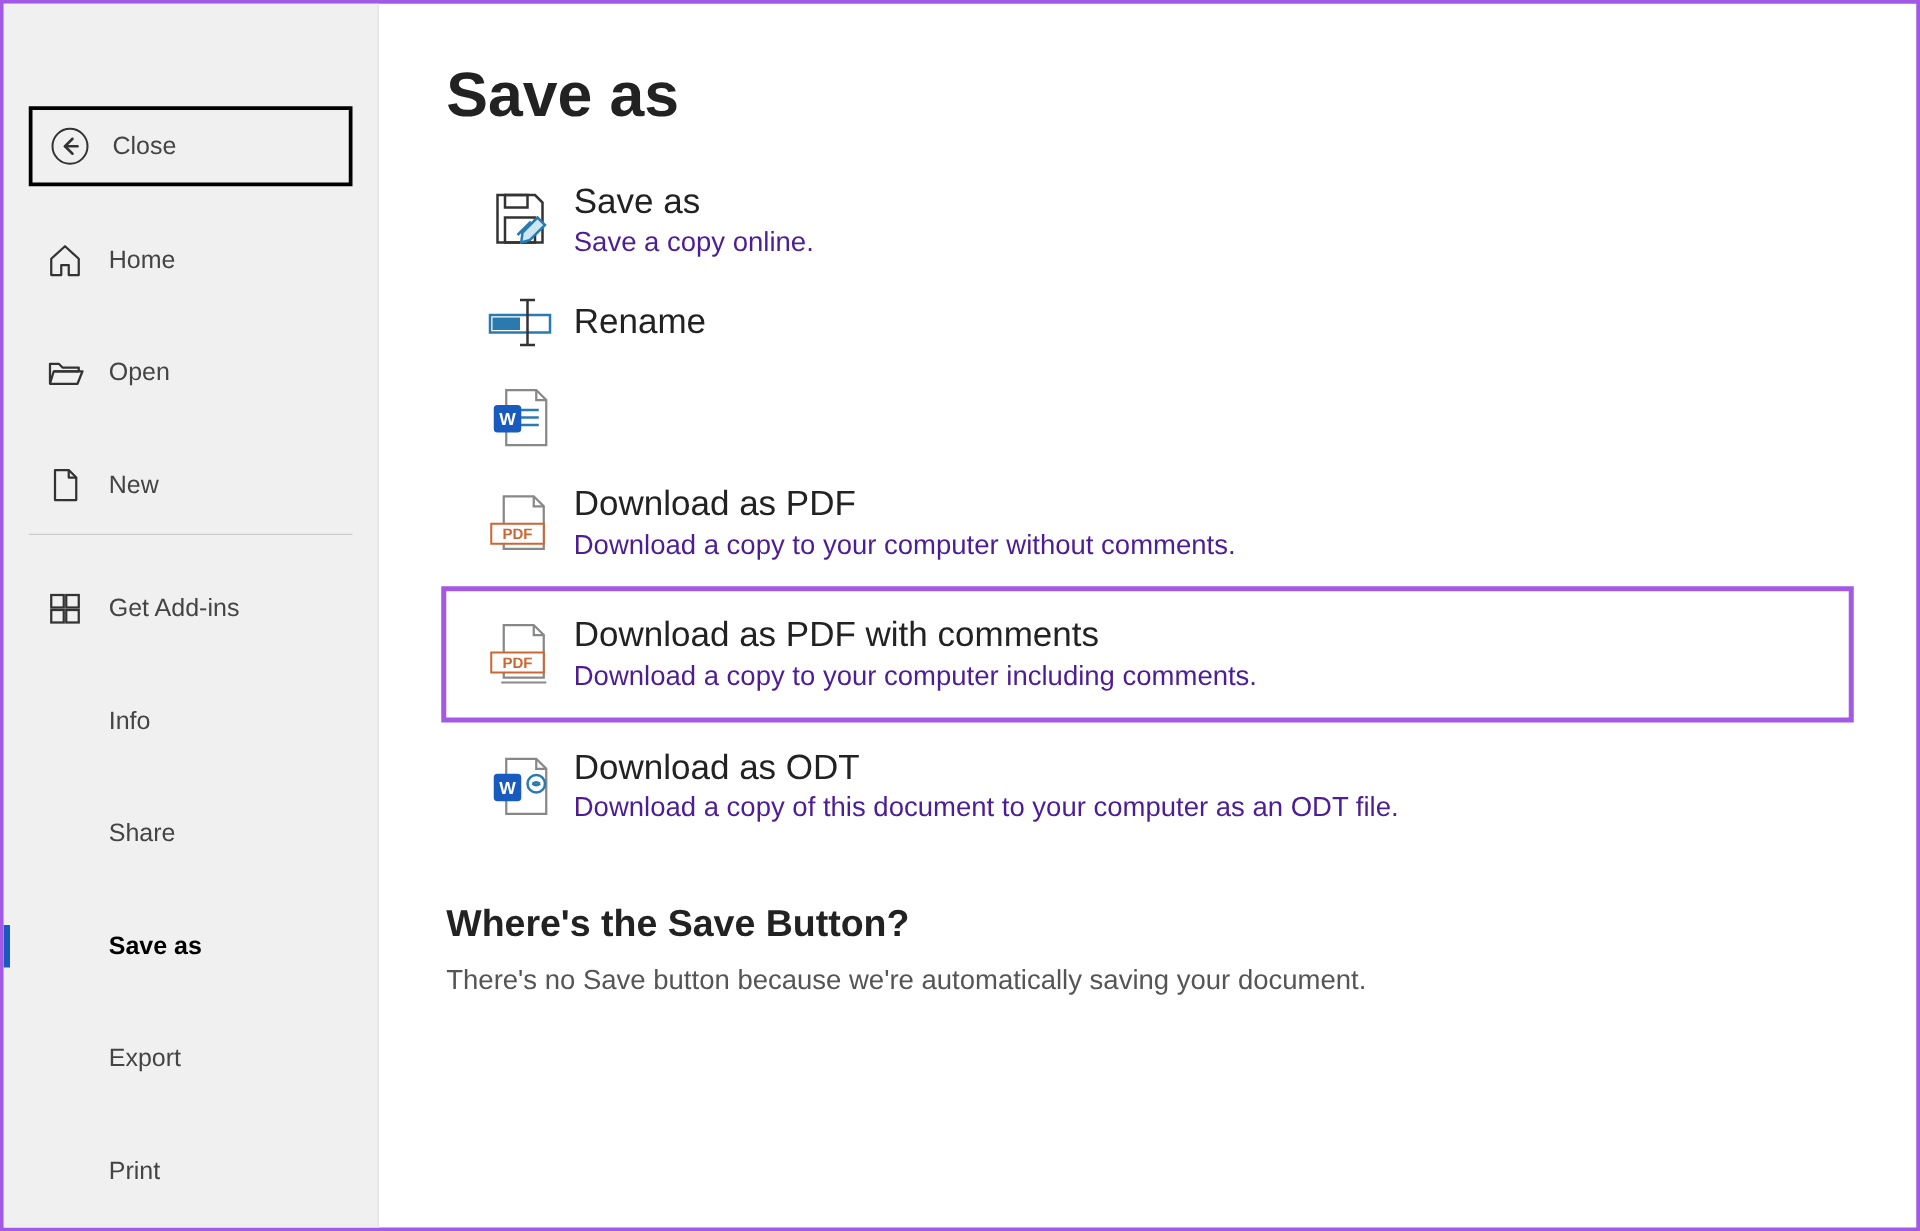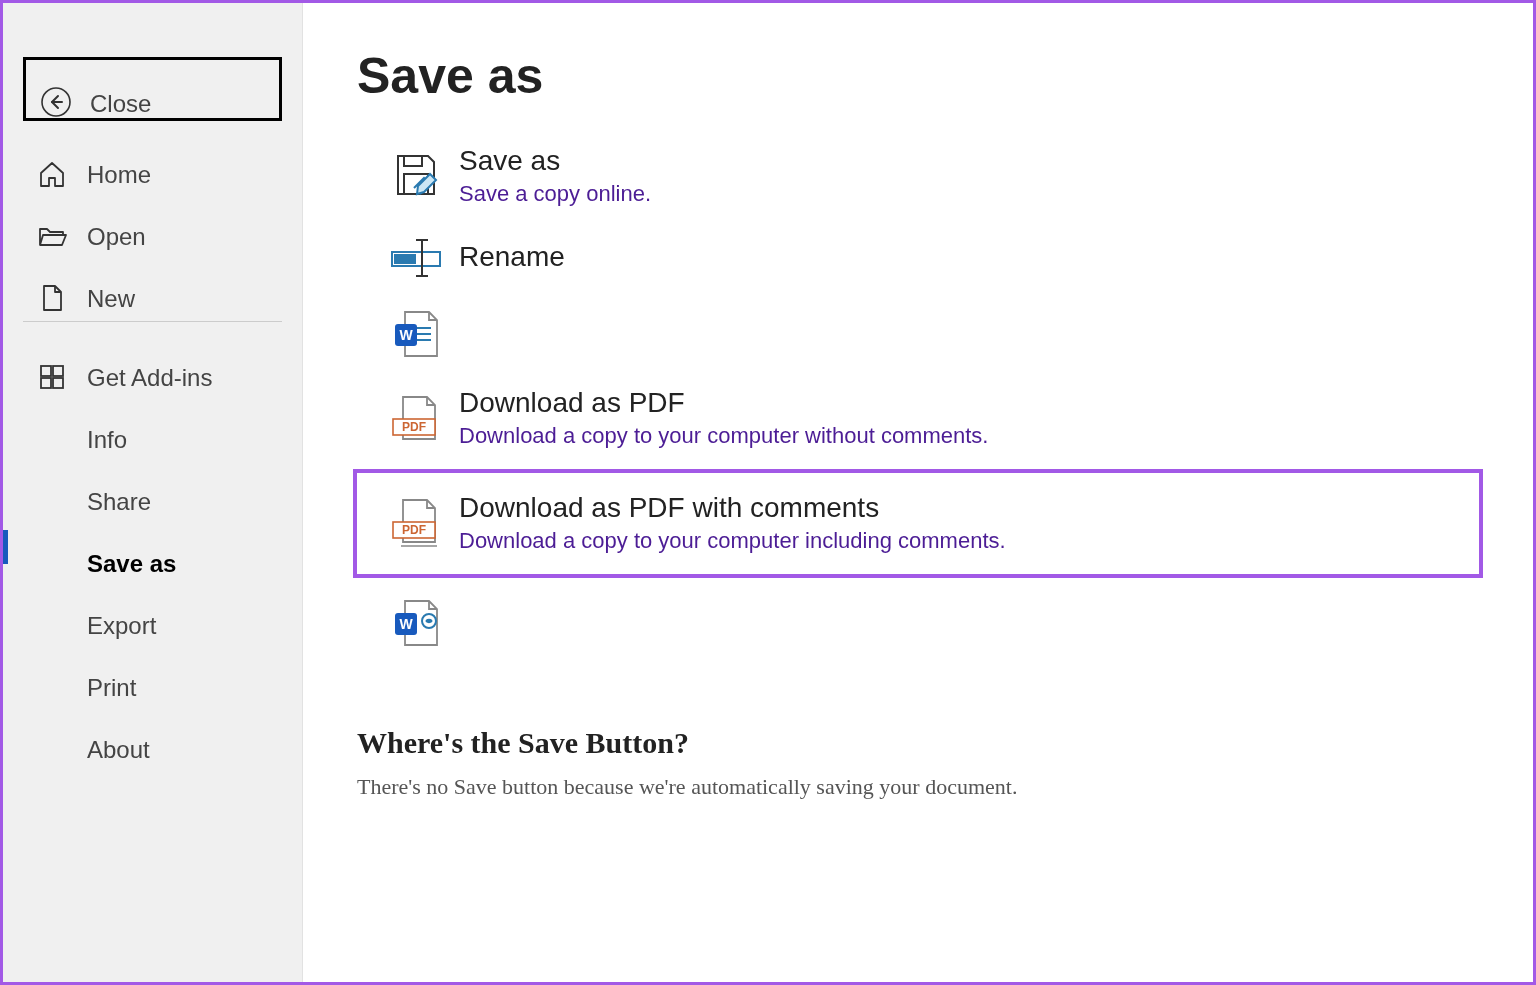--- a/index.html
+++ b/index.html
@@ -20,26 +20,27 @@
   .sidebar {
     width: 300px;
     background: #f0f0f0;
     border-right: 1px solid #e2e2e2;
     padding-top: 54px;
     padding-left: 20px;
     padding-right: 20px;
   }
   .nav-item {
     display: flex;
-    align-items: flex-end;
+    align-items: center;
     height: 62px;
     padding-left: 14px;
-    font-size: 24px;
+    font-size: 20px;
     color: #444;
     cursor: pointer;
+    margin-top: 28px;
   }
   .nav-item.close-item {
     border: 3px solid #000;
     height: 64px;
     margin-bottom: 6px;
   }
   .nav-icon {
     width: 50px;
     display: flex;
     align-items: center;
@@ -102,22 +103,21 @@
     color: #222;
     line-height: 1.2;
     margin-bottom: 2px;
   }
   .opt-desc {
     font-size: 22px;
     color: #4c1d95;
     line-height: 1.3;
   }
   .footer-section {
-    margin-top: 64px;
-    font-family: Liberation Serif, serif;
+    margin-top: 49px;
   }
   .footer-title {
     font-size: 30px;
     font-weight: 700;
     color: #222;
     margin-bottom: 14px;
   }
   .footer-desc {
     font-size: 22px;
     color: #555;
@@ -299,20 +299,24 @@
         <svg width="50" height="52" viewBox="0 0 50 52">
           <path d="M14 4 L38 4 L46 12 L46 48 L14 48 Z" fill="#fff" stroke="#888" stroke-width="1.8"></path>
           <path d="M38 4 L38 12 L46 12" fill="none" stroke="#888" stroke-width="1.8"></path>
           <rect x="4" y="16" width="22" height="22" rx="3" fill="#185abd"></rect>
           <text x="15" y="32" font-family="Segoe UI, Arial" font-size="14" font-weight="700" fill="#fff" text-anchor="middle">W</text>
           <circle cx="38" cy="24" r="7" fill="none" stroke="#2a7ab0" stroke-width="2"></circle>
           <path d="M35 24 A5 5 0 0 1 41 24" fill="none" stroke="#2a7ab0" stroke-width="2"></path>
           <path d="M41 24 A5 5 0 0 1 35 24" fill="none" stroke="#2a7ab0" stroke-width="2"></path>
         </svg>
       </span>
+      <div class="opt-text">
+        <div class="opt-title">Download as ODT</div>
+        <div class="opt-desc">Download a copy of this document to your computer as an ODT file.</div>
+      </div>
     </div>
 
     <div class="footer-section">
       <div class="footer-title">Where's the Save Button?</div>
       <div class="footer-desc">There's no Save button because we're automatically saving your document.</div>
     </div>
 
   </div>
 </div>
 

